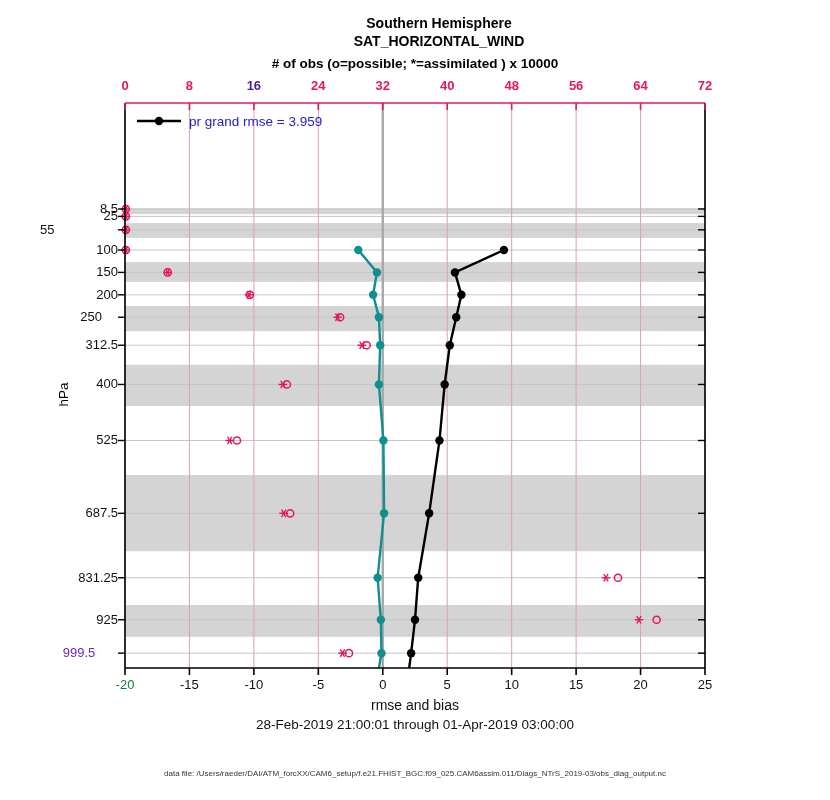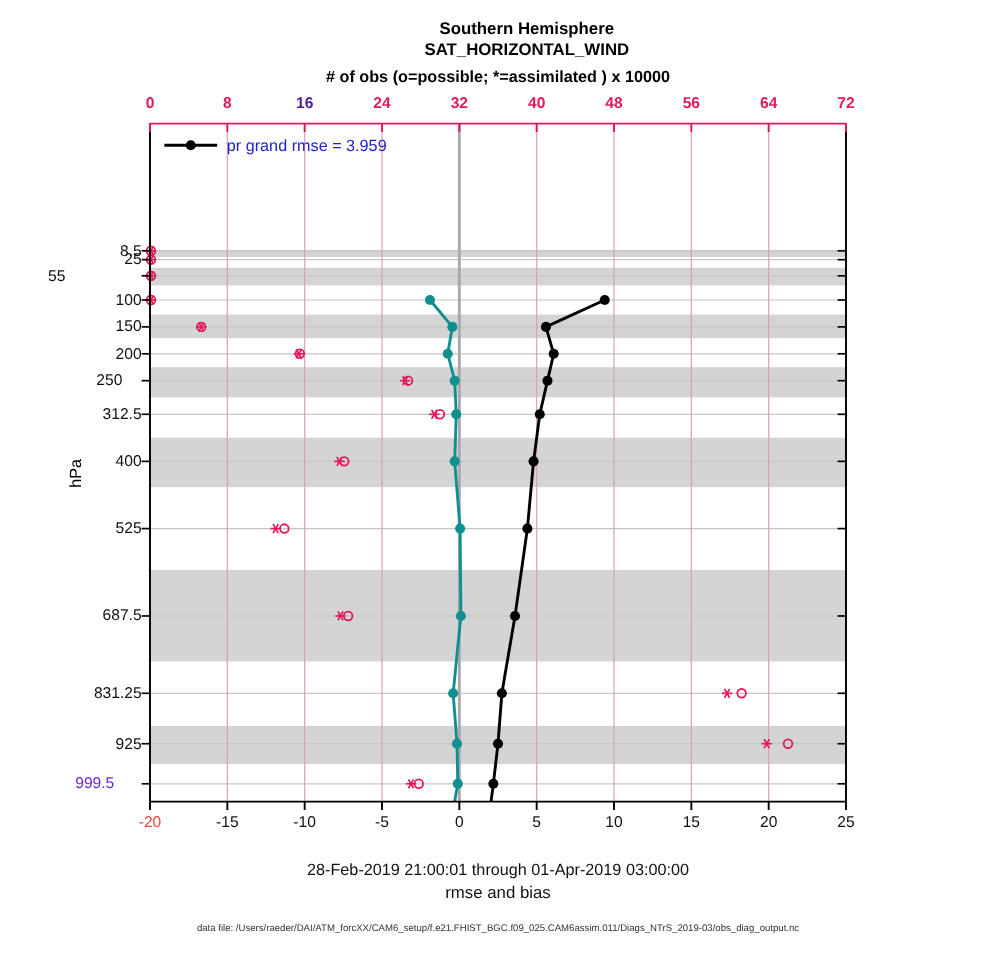--- a/index.html
+++ b/index.html
@@ -5,21 +5,21 @@
   html,body{margin:0;padding:0;background:#ffffff;}
   .canvas{position:relative;width:830px;height:800px;background:#ffffff;overflow:hidden;
           font-family:"Liberation Sans", sans-serif;}
   .abs{position:absolute;}
   .title-block{left:0;top:14px;width:830px;text-align:center;color:#000;}
   .title-line{font-size:14px;font-weight:bold;line-height:18px;margin-left:48px;}
   .obs-axis-label{left:0;top:56px;width:830px;text-align:center;font-size:13.5px;font-weight:bold;}
   .tick-label{font-size:13px;line-height:14px;white-space:nowrap;}
   .top-tick{font-weight:bold;}
   .ylab{transform:rotate(-90deg);transform-origin:center;font-size:13.5px;color:#000;}
-  .xlabel{left:0;top:735px;width:830px;text-align:center;font-size:14px;color:#111;}
+  .xlabel{left:0;top:697px;width:830px;text-align:center;font-size:14px;color:#111;}
   .subtitle{left:0;top:717px;width:830px;text-align:center;font-size:13.5px;color:#111;}
   .footer{left:0;top:769px;width:830px;text-align:center;font-size:8px;color:#333;letter-spacing:0px;}
   .legend{left:136px;top:112px;display:flex;flex-direction:column;gap:4px;}
   .legend-row{display:flex;align-items:center;height:18px;}
   .legend-sample{width:46px;height:18px;margin-right:7px;}
   .legend-text{font-size:13.5px;}
 </style>
 </head>
 <body>
 
@@ -249,21 +249,21 @@
       <div class="abs tick-label top-tick" style="left: 105px; top: 79px; width: 40px; text-align: center; color: rgb(227, 23, 92);">0</div>
       <div class="abs tick-label top-tick" style="left: 169.444px; top: 79px; width: 40px; text-align: center; color: rgb(227, 23, 92);">8</div>
       <div class="abs tick-label top-tick" style="left: 233.889px; top: 79px; width: 40px; text-align: center; color: #4c1d95;">16</div>
       <div class="abs tick-label top-tick" style="left: 298.333px; top: 79px; width: 40px; text-align: center; color: rgb(227, 23, 92);">24</div>
       <div class="abs tick-label top-tick" style="left: 362.778px; top: 79px; width: 40px; text-align: center; color: rgb(227, 23, 92);">32</div>
       <div class="abs tick-label top-tick" style="left: 427.222px; top: 79px; width: 40px; text-align: center; color: rgb(227, 23, 92);">40</div>
       <div class="abs tick-label top-tick" style="left: 491.667px; top: 79px; width: 40px; text-align: center; color: rgb(227, 23, 92);">48</div>
       <div class="abs tick-label top-tick" style="left: 556.111px; top: 79px; width: 40px; text-align: center; color: rgb(227, 23, 92);">56</div>
       <div class="abs tick-label top-tick" style="left: 620.556px; top: 79px; width: 40px; text-align: center; color: rgb(227, 23, 92);">64</div>
       <div class="abs tick-label top-tick" style="left: 685px; top: 79px; width: 40px; text-align: center; color: rgb(227, 23, 92);">72</div>
-      <div class="abs tick-label" style="left: 103px; top: 678px; width: 44px; text-align: center; color: #ef4444;">-20</div>
+      <div class="abs tick-label" style="left: 103px; top: 678px; width: 44px; text-align: center; color: #15803d;">-20</div>
       <div class="abs tick-label" style="left: 167.444px; top: 678px; width: 44px; text-align: center; color: rgb(17, 17, 17);">-15</div>
       <div class="abs tick-label" style="left: 231.889px; top: 678px; width: 44px; text-align: center; color: rgb(17, 17, 17);">-10</div>
       <div class="abs tick-label" style="left: 296.333px; top: 678px; width: 44px; text-align: center; color: rgb(17, 17, 17);">-5</div>
       <div class="abs tick-label" style="left: 360.778px; top: 678px; width: 44px; text-align: center; color: rgb(17, 17, 17);">0</div>
       <div class="abs tick-label" style="left: 425.222px; top: 678px; width: 44px; text-align: center; color: rgb(17, 17, 17);">5</div>
       <div class="abs tick-label" style="left: 489.667px; top: 678px; width: 44px; text-align: center; color: rgb(17, 17, 17);">10</div>
       <div class="abs tick-label" style="left: 554.111px; top: 678px; width: 44px; text-align: center; color: rgb(17, 17, 17);">15</div>
       <div class="abs tick-label" style="left: 618.556px; top: 678px; width: 44px; text-align: center; color: rgb(17, 17, 17);">20</div>
       <div class="abs tick-label" style="left: 683px; top: 678px; width: 44px; text-align: center; color: rgb(17, 17, 17);">25</div>
       <div class="abs tick-label" style="left: 40px; top: 201.99px; width: 78px; text-align: right; color: rgb(17, 17, 17);">8.5</div>

